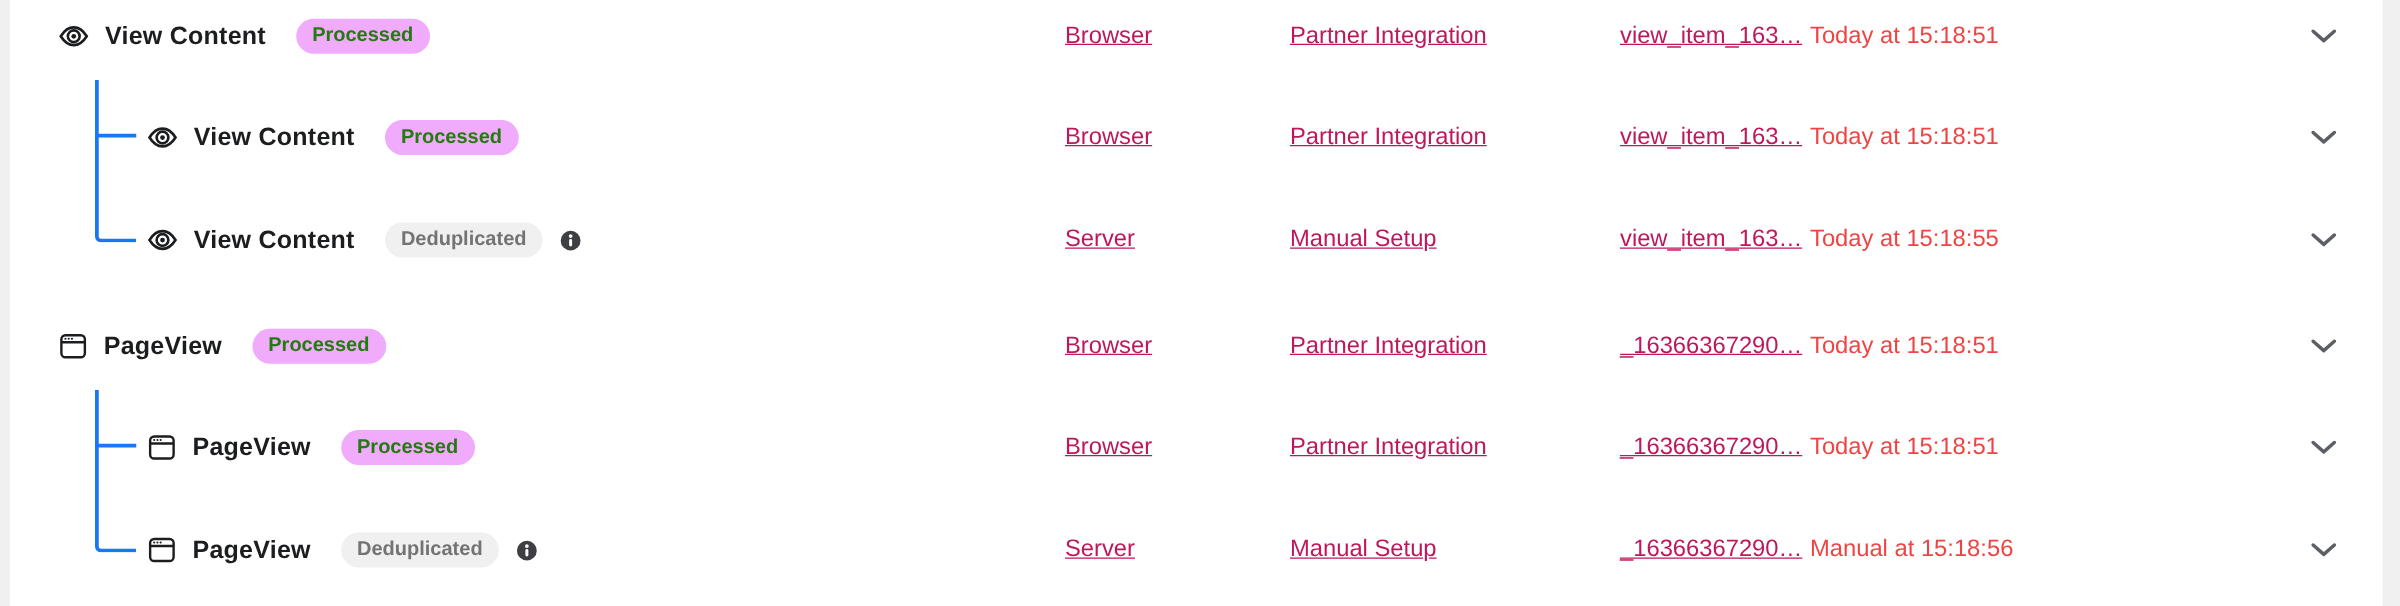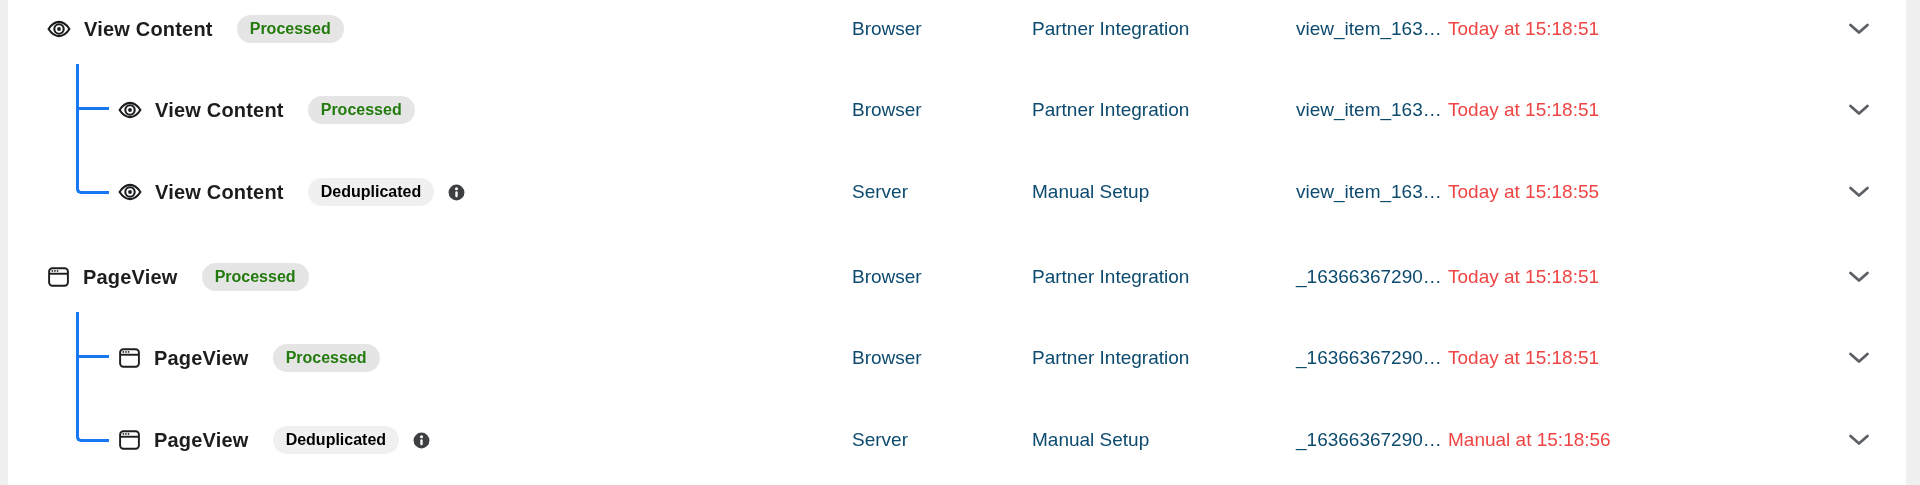--- a/index.html
+++ b/index.html
@@ -14,31 +14,31 @@
   .row{position:absolute;left:8px;width:1898px;height:44px;}
   .cell{position:absolute;top:0;height:44px;display:flex;align-items:center;}
   .c-name{gap:13px;}
   .d0{left:39px;}
   .d1{left:110px;}
   .event-name{font-size:20px;font-weight:700;color:#1b1d1f;letter-spacing:.2px;white-space:nowrap;}
   .badge{
     height:28px;padding:0 13px;border-radius:14px;display:flex;align-items:center;
     font-size:16px;font-weight:700;margin-left:11px;white-space:nowrap;
   }
-  .badge.processed{background:#e5e5e5;color:#237a0d;}
-  .badge.deduplicated{background:#f0f0f0;color:#000000;}
+  .badge.processed{background:#f0abfc;color:#237a0d;}
+  .badge.deduplicated{background:#f0f0f0;color:#737373;}
   .info-wrap{display:flex;align-items:center;margin-left:0;}
 
   .c-channel{left:844px;}
   .c-integration{left:1024px;}
   .c-id{left:1288px;}
   .c-time{left:1440px;}
   .c-chevron{left:1836px;width:30px;justify-content:center;cursor:pointer;}
 
-  .cell-text{font-size:19px;color:#0c4a6e;white-space:nowrap;}
+  .cell-text{font-size:19px;color:#be185d;white-space:nowrap;text-decoration:underline;}
   .time-text{font-size:19px;color:#ef4444;white-space:nowrap;}
 
   .icon{display:flex;align-items:center;}
   .icon svg{display:block;}
 
   
   .connector-elbow{
     position:absolute;border-left:3px solid #1877f2;border-bottom:3px solid #1877f2;
     border-bottom-left-radius:5px;left:76px;width:30px;
   }

